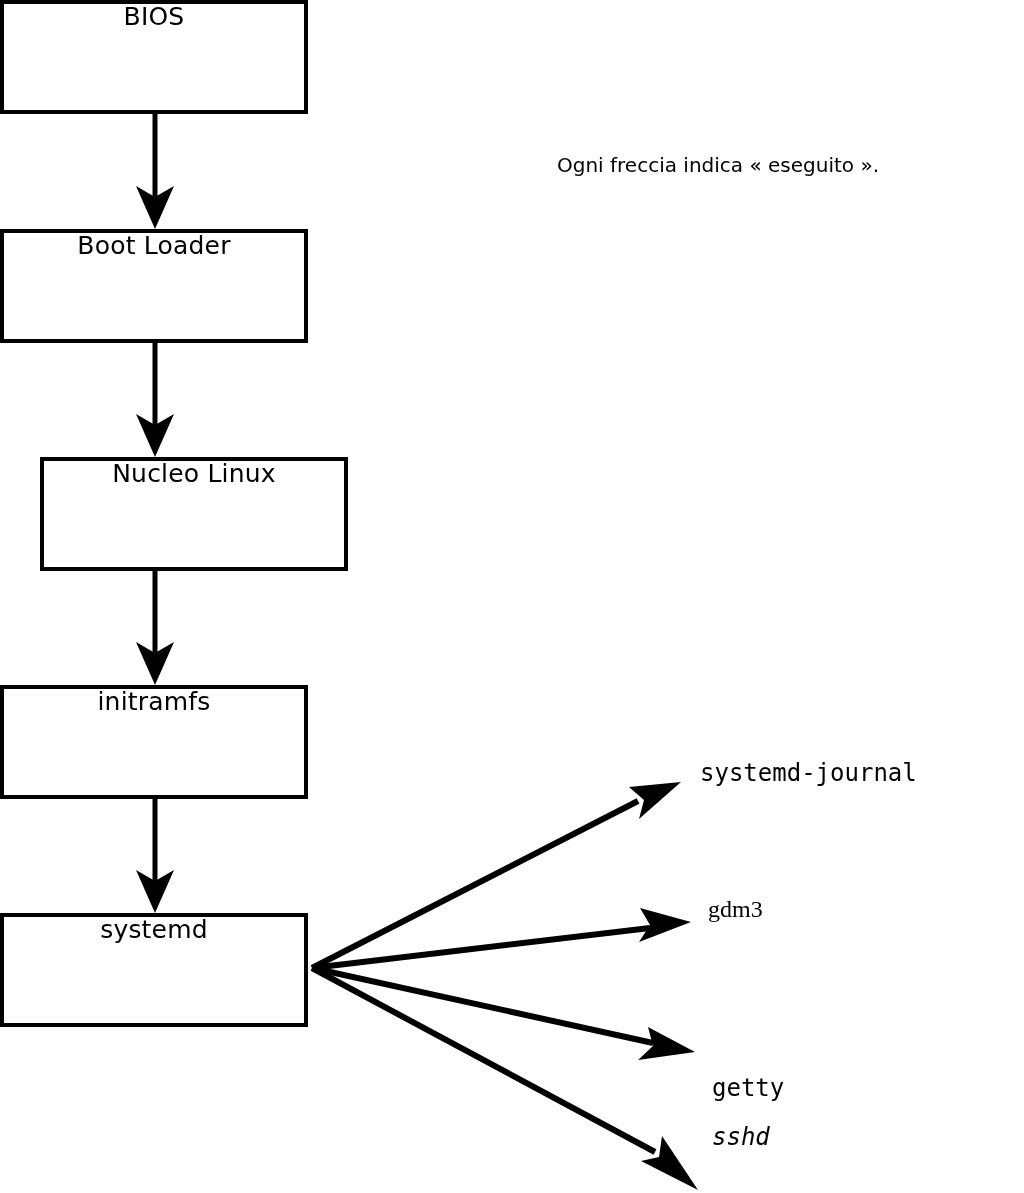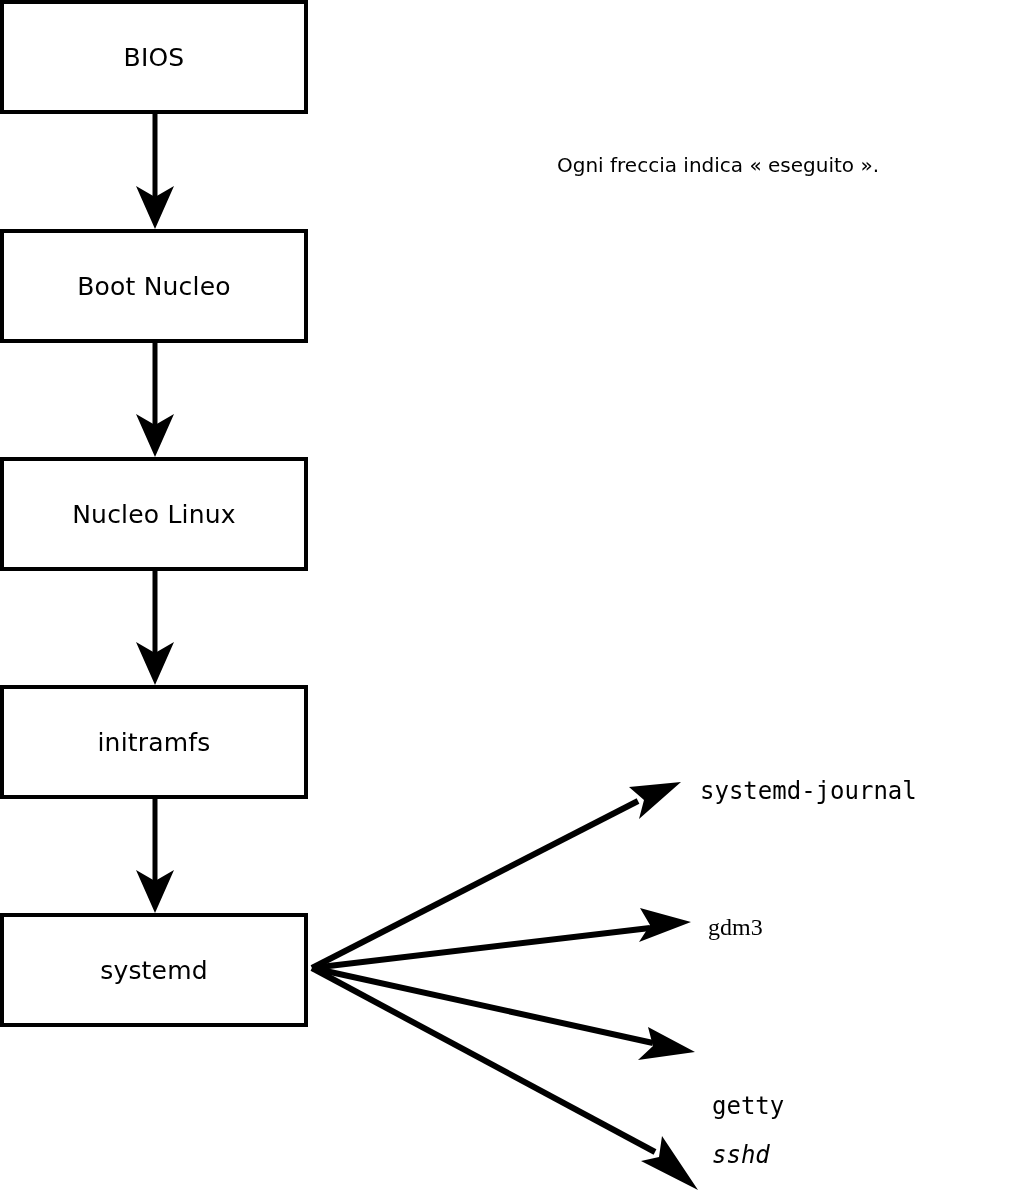--- a/index.html
+++ b/index.html
@@ -21,53 +21,51 @@
   }
   .stage-box {
     position: absolute;
     left: 0;
     width: 308px;
     height: 114px;
     box-sizing: border-box;
     border: 4px solid #000000;
     background: #ffffff;
     display: flex;
-    align-items: center;
     justify-content: center;
   }
   .stage-box .stage-label {
     font-family: "DejaVu Sans", "Liberation Sans", sans-serif;
     font-size: 25px;
     line-height: 1;
     color: #000000;
     letter-spacing: 0.2px;
     white-space: nowrap;
   }
   #box-bios      { top: 0px; }
   #box-bootloader{ top: 229px; }
-  #box-kernel    { top: 457px; }
+  #box-kernel    { top: 457px; margin-left: 40px; }
   #box-initramfs { top: 685px; }
   #box-systemd   { top: 913px; }
 
   #arrow-layer {
     position: absolute;
     left: 0;
     top: 0;
     width: 1024px;
     height: 1193px;
     pointer-events: none;
   }
   .service-label {
     position: absolute;
     font-family: "DejaVu Sans Mono", "Liberation Mono", monospace;
     font-size: 24px;
     line-height: 1;
     color: #000000;
     white-space: nowrap;
-    margin-top: 18px;
   }
   #label-systemd-journal { left: 700px; top: 761px; }
   #label-gdm3            { left: 708px; top: 897px; font-family: Liberation Serif, serif; }
   #label-getty           { left: 712px; top: 1076px; }
   #label-sshd            { left: 712px; top: 1125px; font-style: italic; }
 
   #caption-note {
     position: absolute;
     left: 557px;
     top: 155px;
@@ -81,21 +79,21 @@
 </head>
 <body>
 
 <div id="diagram-root">
 
   <div class="stage-box" id="box-bios">
     <span class="stage-label">BIOS</span>
   </div>
 
   <div class="stage-box" id="box-bootloader">
-    <span class="stage-label">Boot Nucleo</span>
+    <span class="stage-label">Boot Loader</span>
   </div>
 
   <div class="stage-box" id="box-kernel">
     <span class="stage-label">Nucleo Linux</span>
   </div>
 
   <div class="stage-box" id="box-systemd">
     <span class="stage-label">systemd</span>
   </div>
 

